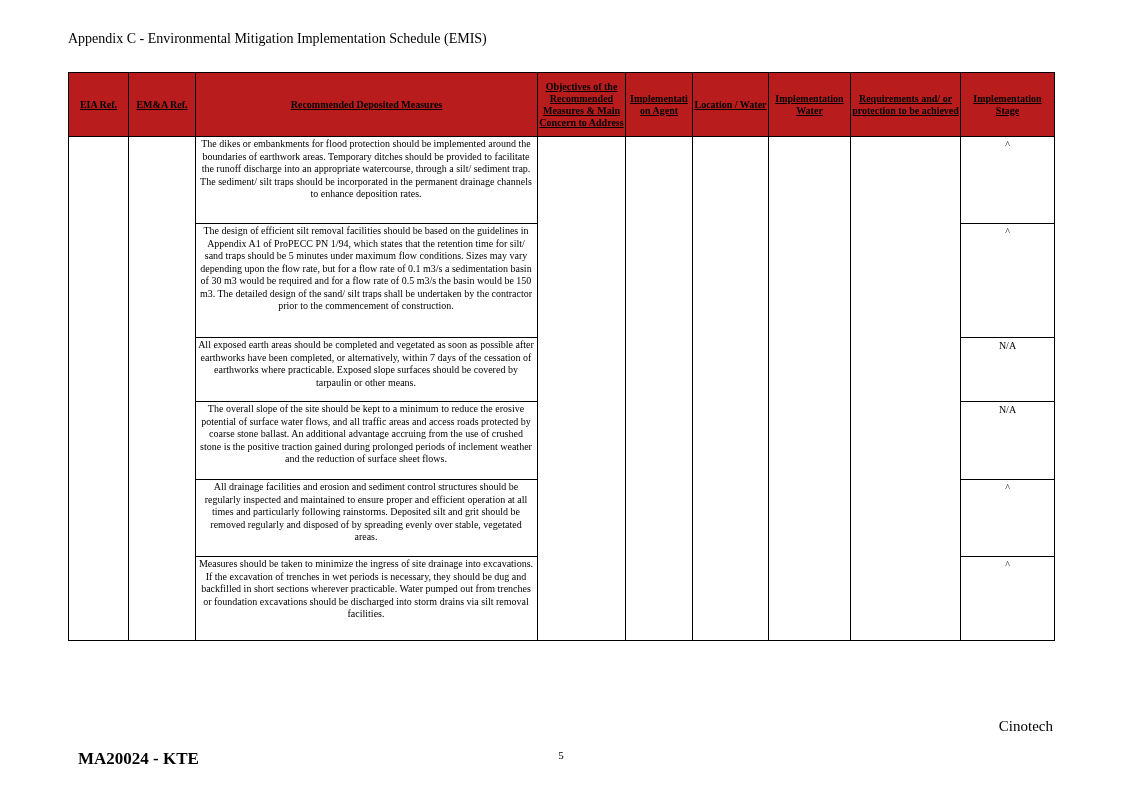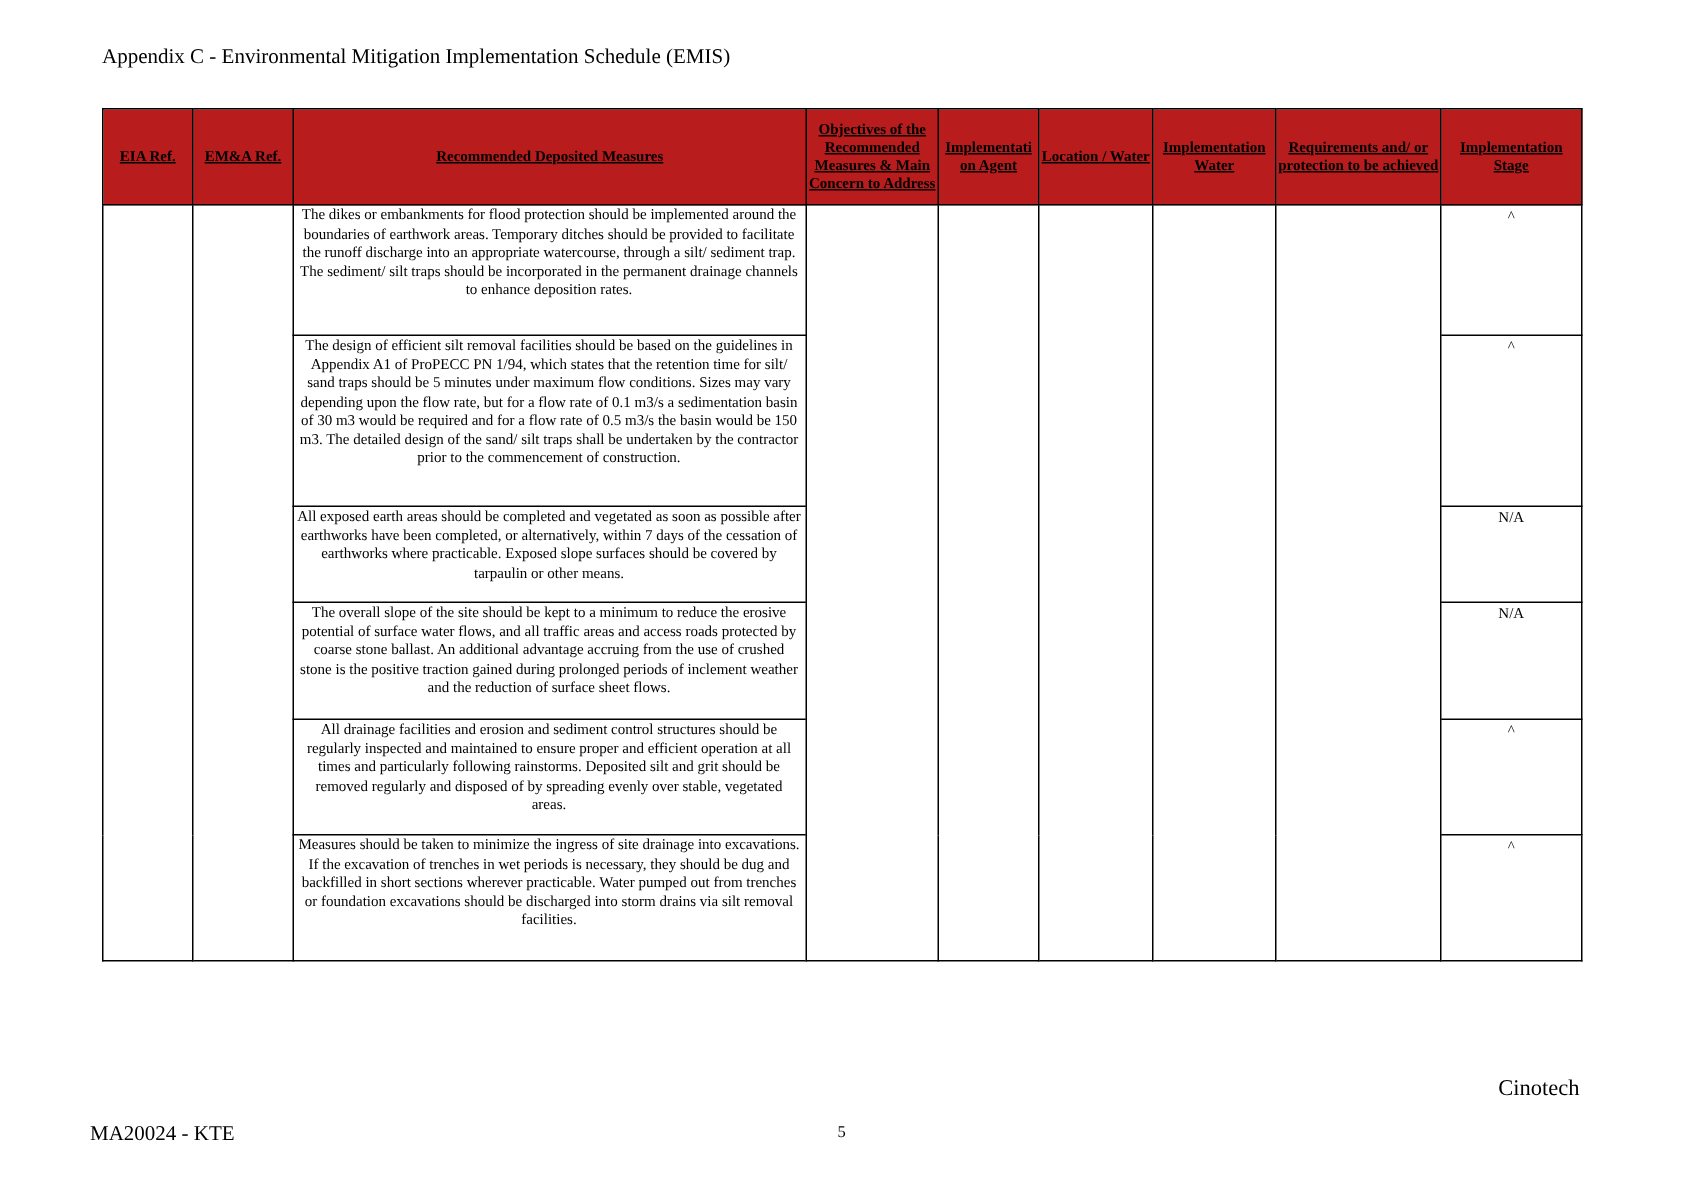--- a/index.html
+++ b/index.html
@@ -26,21 +26,21 @@
     text-decoration: underline;
   }
   td.measure {
     font-size: 10px; line-height: 12.5px; vertical-align: top;
     text-align: center; padding: 1px 3px 1px 2px;
   }
   td.status {
     font-size: 10px; vertical-align: top; text-align: center; padding-top: 2px;
   }
   td.spacer { background: #ffffff; }
-  .footer-left  { position: absolute; left: 60px;  top: 749px; font-size: 14px; }
+  .footer-left  { position: absolute; left: 78px;  top: 749px; font-size: 17px; font-weight: bold; }
   .footer-center{ position: absolute; left: 0; right: 0; top: 749px; text-align: center; font-size: 11px; }
   .footer-right { position: absolute; right: 69px; top: 718px; font-size: 15px; }
 </style>
 </head>
 <body>
 
 <div class="doc-title">Appendix C - Environmental Mitigation Implementation Schedule (EMIS)</div>
 
 <table class="emis">
   <colgroup>

